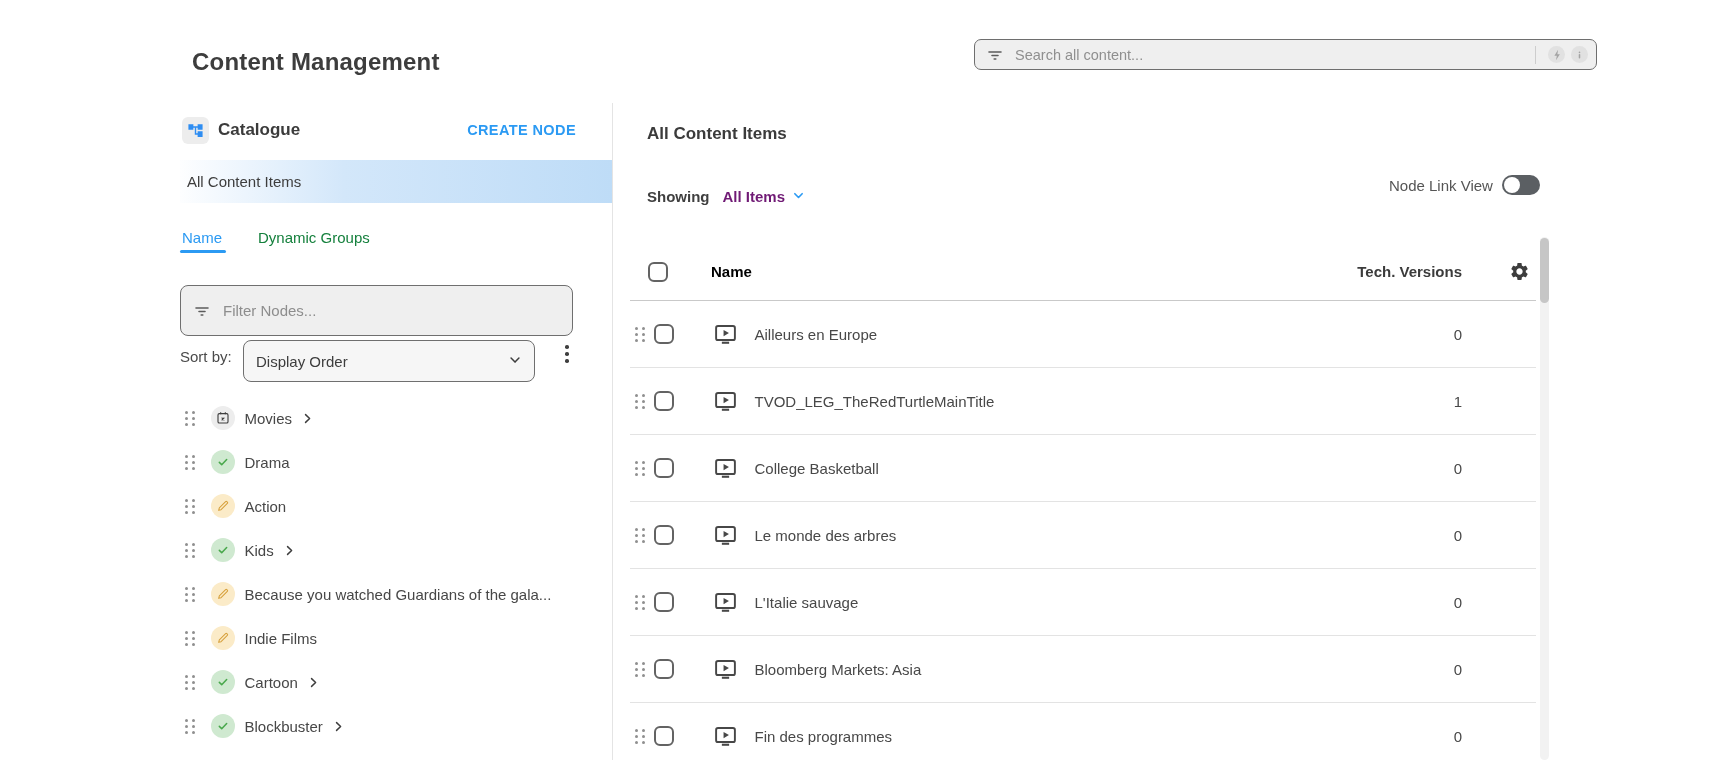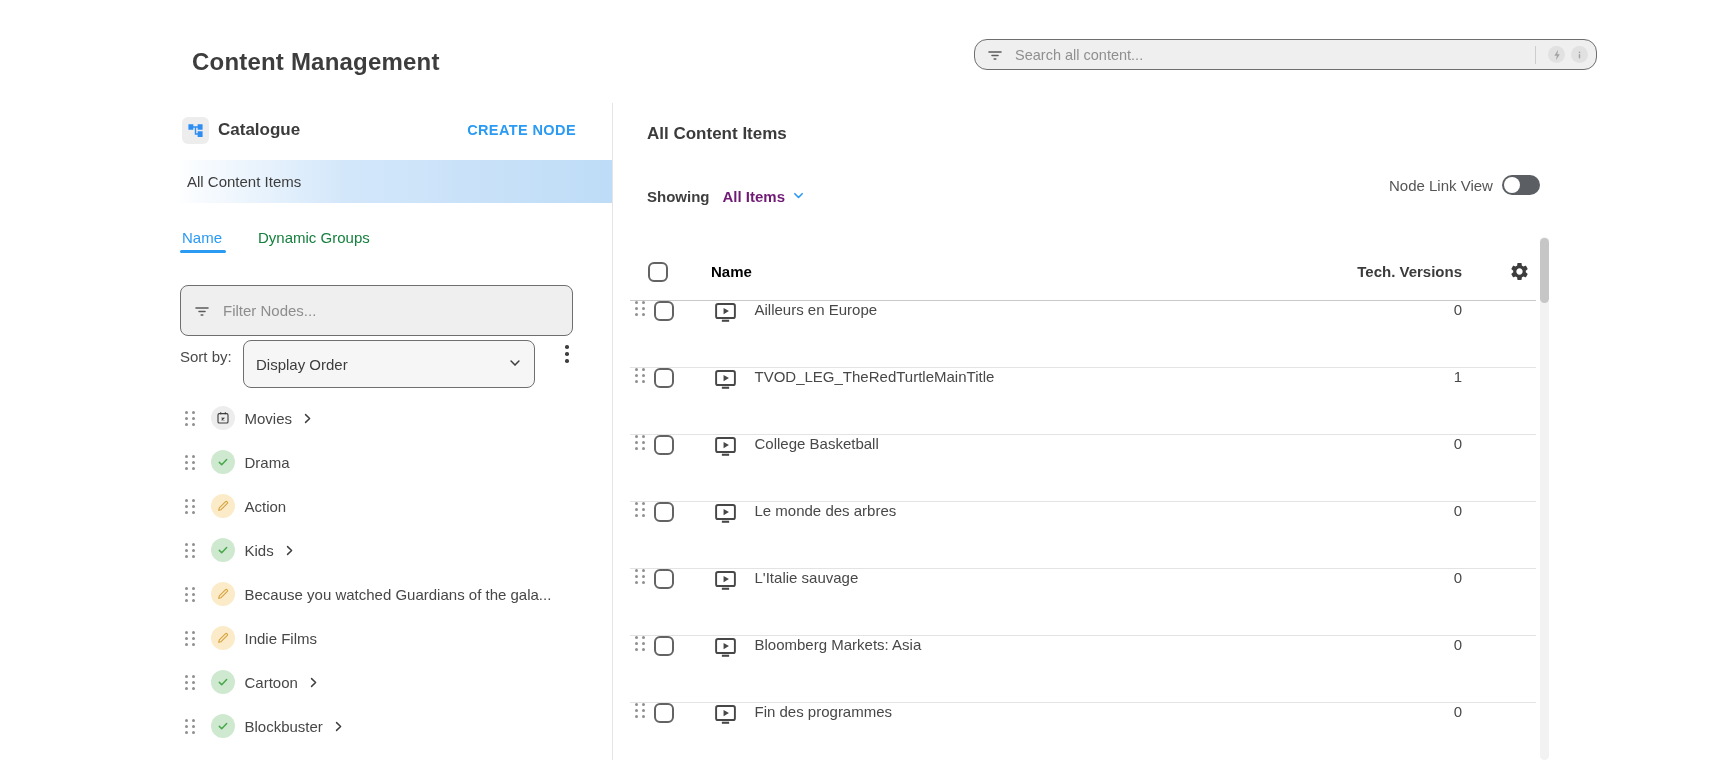--- a/index.html
+++ b/index.html
@@ -3,21 +3,21 @@
 <meta charset="utf-8">
 <style>
   html,body{margin:0;padding:0;background:#fff;}
   .app{position:relative;width:1720px;height:760px;overflow:hidden;background:#fff;
        font-family:"Liberation Sans","DejaVu Sans",sans-serif;color:#454545;}
 
   
   .page-title{position:absolute;left:180px;top:36px;margin:12px;font-size:24px;font-weight:700;
               color:#3d3d3d;letter-spacing:.2px;}
   .search-bar{position:absolute;left:974px;top:39px;width:623px;height:31px;box-sizing:border-box;
-              background:#efefef;border:1px solid #6e6e6e;border-radius:13px;display:flex;
+              background:#efefef;border:1px solid #6e6e6e;border-radius:7px;display:flex;
               align-items:center;padding:0 8px 0 11px;}
   .search-bar input{flex:1;border:none;background:transparent;outline:none;font-size:14.5px;
               color:#444;margin-left:9px;font-family:inherit;}
   .search-bar input::placeholder{color:#8f8f8f;}
   .filter-glyph{display:flex;align-items:center;}
   .search-divider{width:1px;height:18px;background:#cdcdcd;margin:0 6px 0 4px;}
   .circle-btn{width:17px;height:17px;border-radius:50%;background:#e1e1e1;display:flex;
               align-items:center;justify-content:center;margin-left:6px;flex:0 0 auto;}
 
   
@@ -39,21 +39,21 @@
   .tab.active{color:#2b9af3;position:relative;}
   .tab.active::after{content:"";position:absolute;left:-2px;right:-4px;top:21px;height:3px;
             background:#2b9af3;border-radius:2px;}
   .filter-field{position:absolute;left:0;top:182px;width:393px;height:51px;box-sizing:border-box;
             border:1.5px solid #6f6f6f;border-radius:8px;background:#efefef;display:flex;
             align-items:center;padding:0 10px 0 12px;}
   .filter-field input{flex:1;border:none;background:transparent;outline:none;font-size:15px;
             color:#444;margin-left:10px;font-family:inherit;}
   .filter-field input::placeholder{color:#8d8d8d;}
   .sort-label{position:absolute;left:0;top:245px;font-size:15px;color:#4a4a4a;}
-  .sort-select{position:absolute;left:63px;top:237px;width:292px;height:48px;box-sizing:border-box;
+  .sort-select{position:absolute;left:63px;top:237px;width:292px;height:42px;box-sizing:border-box;
             border:1.5px solid #6f6f6f;border-radius:8px;background:#f6f6f6;display:flex;
             align-items:center;justify-content:space-between;padding:0 12px;font-size:15px;
             color:#3d3d3d;cursor:pointer;}
   .kebab{position:absolute;left:381px;top:242px;width:12px;display:flex;flex-direction:column;
             gap:3.5px;align-items:center;cursor:pointer;}
   .kebab i{width:3.5px;height:3.5px;border-radius:50%;background:#3f3f3f;}
 
   .node-list{position:absolute;left:0;top:293px;width:432px;margin:0;padding:0;list-style:none;}
   .node-item{height:44px;display:flex;align-items:center;cursor:pointer;}
   .drag-handle{display:grid;grid-template-columns:repeat(2,3px);grid-auto-rows:3px;gap:3px 3.5px;
@@ -85,21 +85,21 @@
             background:#fff;}
 
   .table{position:absolute;left:630px;top:245px;width:906px;}
   .thead{position:relative;height:55px;border-bottom:1px solid #c9c9c9;}
   .cb{width:20px;height:20px;box-sizing:border-box;border:2px solid #636363;border-radius:6px;
             background:#fff;flex:0 0 auto;cursor:pointer;}
   .thead .cb{position:absolute;left:18px;top:17px;}
   .th-name{position:absolute;left:81px;top:18px;font-size:15px;font-weight:700;color:#000000;}
   .th-tech{position:absolute;right:74px;top:18px;font-size:15px;font-weight:700;color:#3b3b3b;}
   .th-gear{position:absolute;right:6px;top:16px;width:21px;height:21px;cursor:pointer;}
-  .row{height:66px;display:flex;align-items:flex-start;position:relative;
+  .row{height:66px;display:flex;align-items:center;position:relative;
             border-bottom:1px solid #e3e3e3;cursor:pointer;}
   .row .cb{margin-left:9px;}
   .row .media{margin-left:40px;width:23px;height:23px;display:flex;flex:0 0 auto;}
   .row .media svg{width:23px;height:23px;}
   .row .name{margin-left:18px;font-size:15px;color:#484848;white-space:nowrap;}
   .row .count{position:absolute;right:58px;width:40px;text-align:center;font-size:15px;color:#484848;}
 
   .scrollbar{position:absolute;left:1540px;top:237px;width:9px;height:523px;background:#f2f2f2;
             border-radius:5px;}
   .scrollbar .thumb{position:absolute;left:0;top:1px;width:9px;height:65px;background:#c6c6c6;

